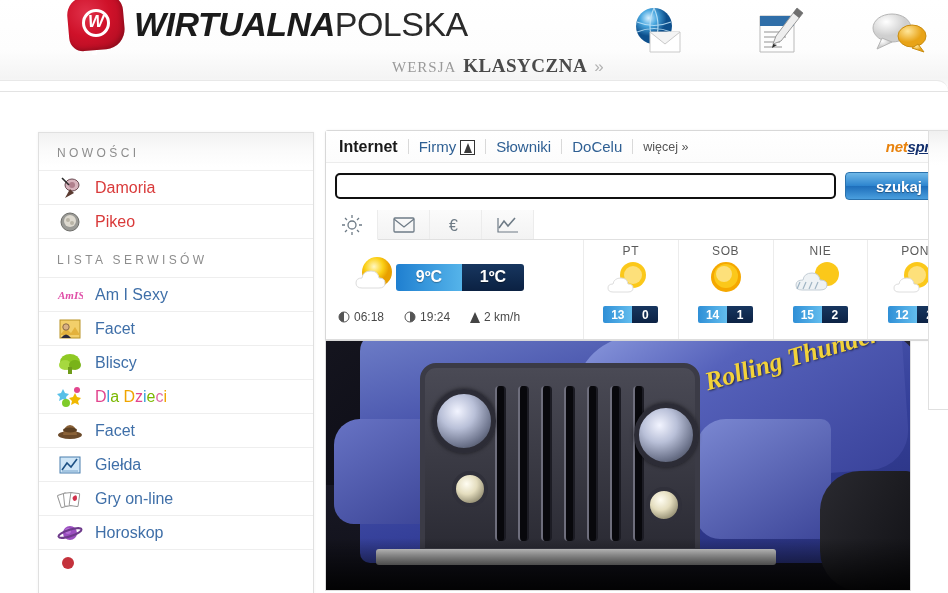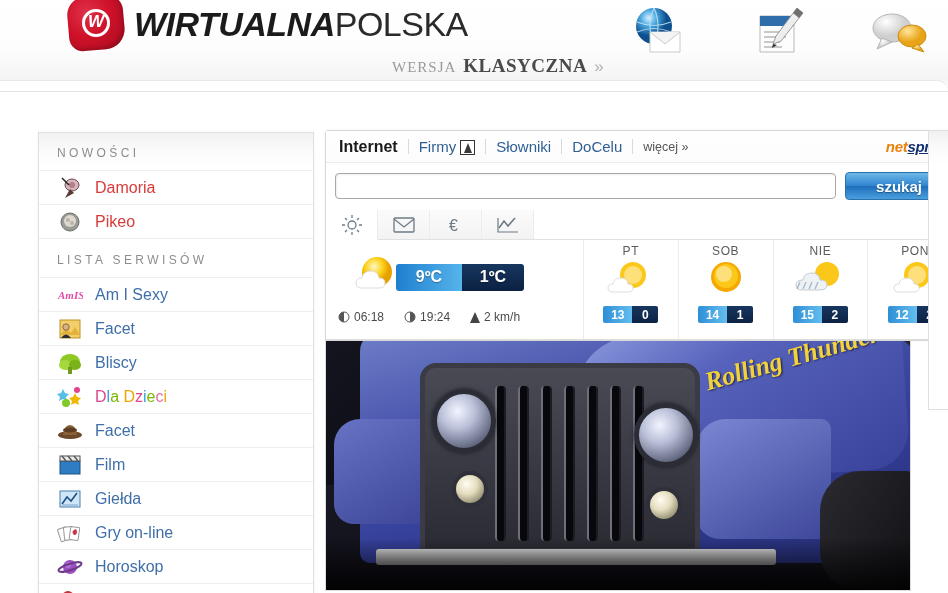--- a/index.html
+++ b/index.html
@@ -420,30 +420,20 @@
         <span class="sb-ico">
           <svg width="26" height="24" viewBox="0 0 26 24">
             <ellipse cx="13" cy="16" rx="12" ry="4" fill="#6b4a2a"></ellipse>
             <path d="M6 16 q1 -10 7 -10 q6 0 7 10 z" fill="#8a6238"></path>
             <ellipse cx="13" cy="11" rx="7" ry="2.4" fill="#5c3f22"></ellipse>
           </svg>
         </span>
         <span class="sb-label">Facet</span>
       </div>
 
-      <div class="sb-item">
-        <span class="sb-ico">
-          <svg width="26" height="24" viewBox="0 0 26 24">
-            <rect x="3" y="8" width="20" height="13" fill="#2f7cc4" stroke="#1d5184"></rect>
-            <rect x="3" y="3" width="20" height="5" fill="#eaeaea" stroke="#555"></rect>
-            <path d="M5 3 l4 5 M11 3 l4 5 M17 3 l4 5" stroke="#555" stroke-width="1.4"></path>
-          </svg>
-        </span>
-        <span class="sb-label">Film</span>
-      </div>
 
       <div class="sb-item">
         <span class="sb-ico">
           <svg width="26" height="24" viewBox="0 0 26 24">
             <rect x="3" y="4" width="20" height="16" fill="#cfe6f7" stroke="#4a7fae"></rect>
             <path d="M5 17 l5 -7 l4 4 l6 -8" fill="none" stroke="#1d5184" stroke-width="1.6"></path>
             <path d="M5 18 h16" stroke="#7ba6cc"></path>
           </svg>
         </span>
         <span class="sb-label">Giełda</span>

